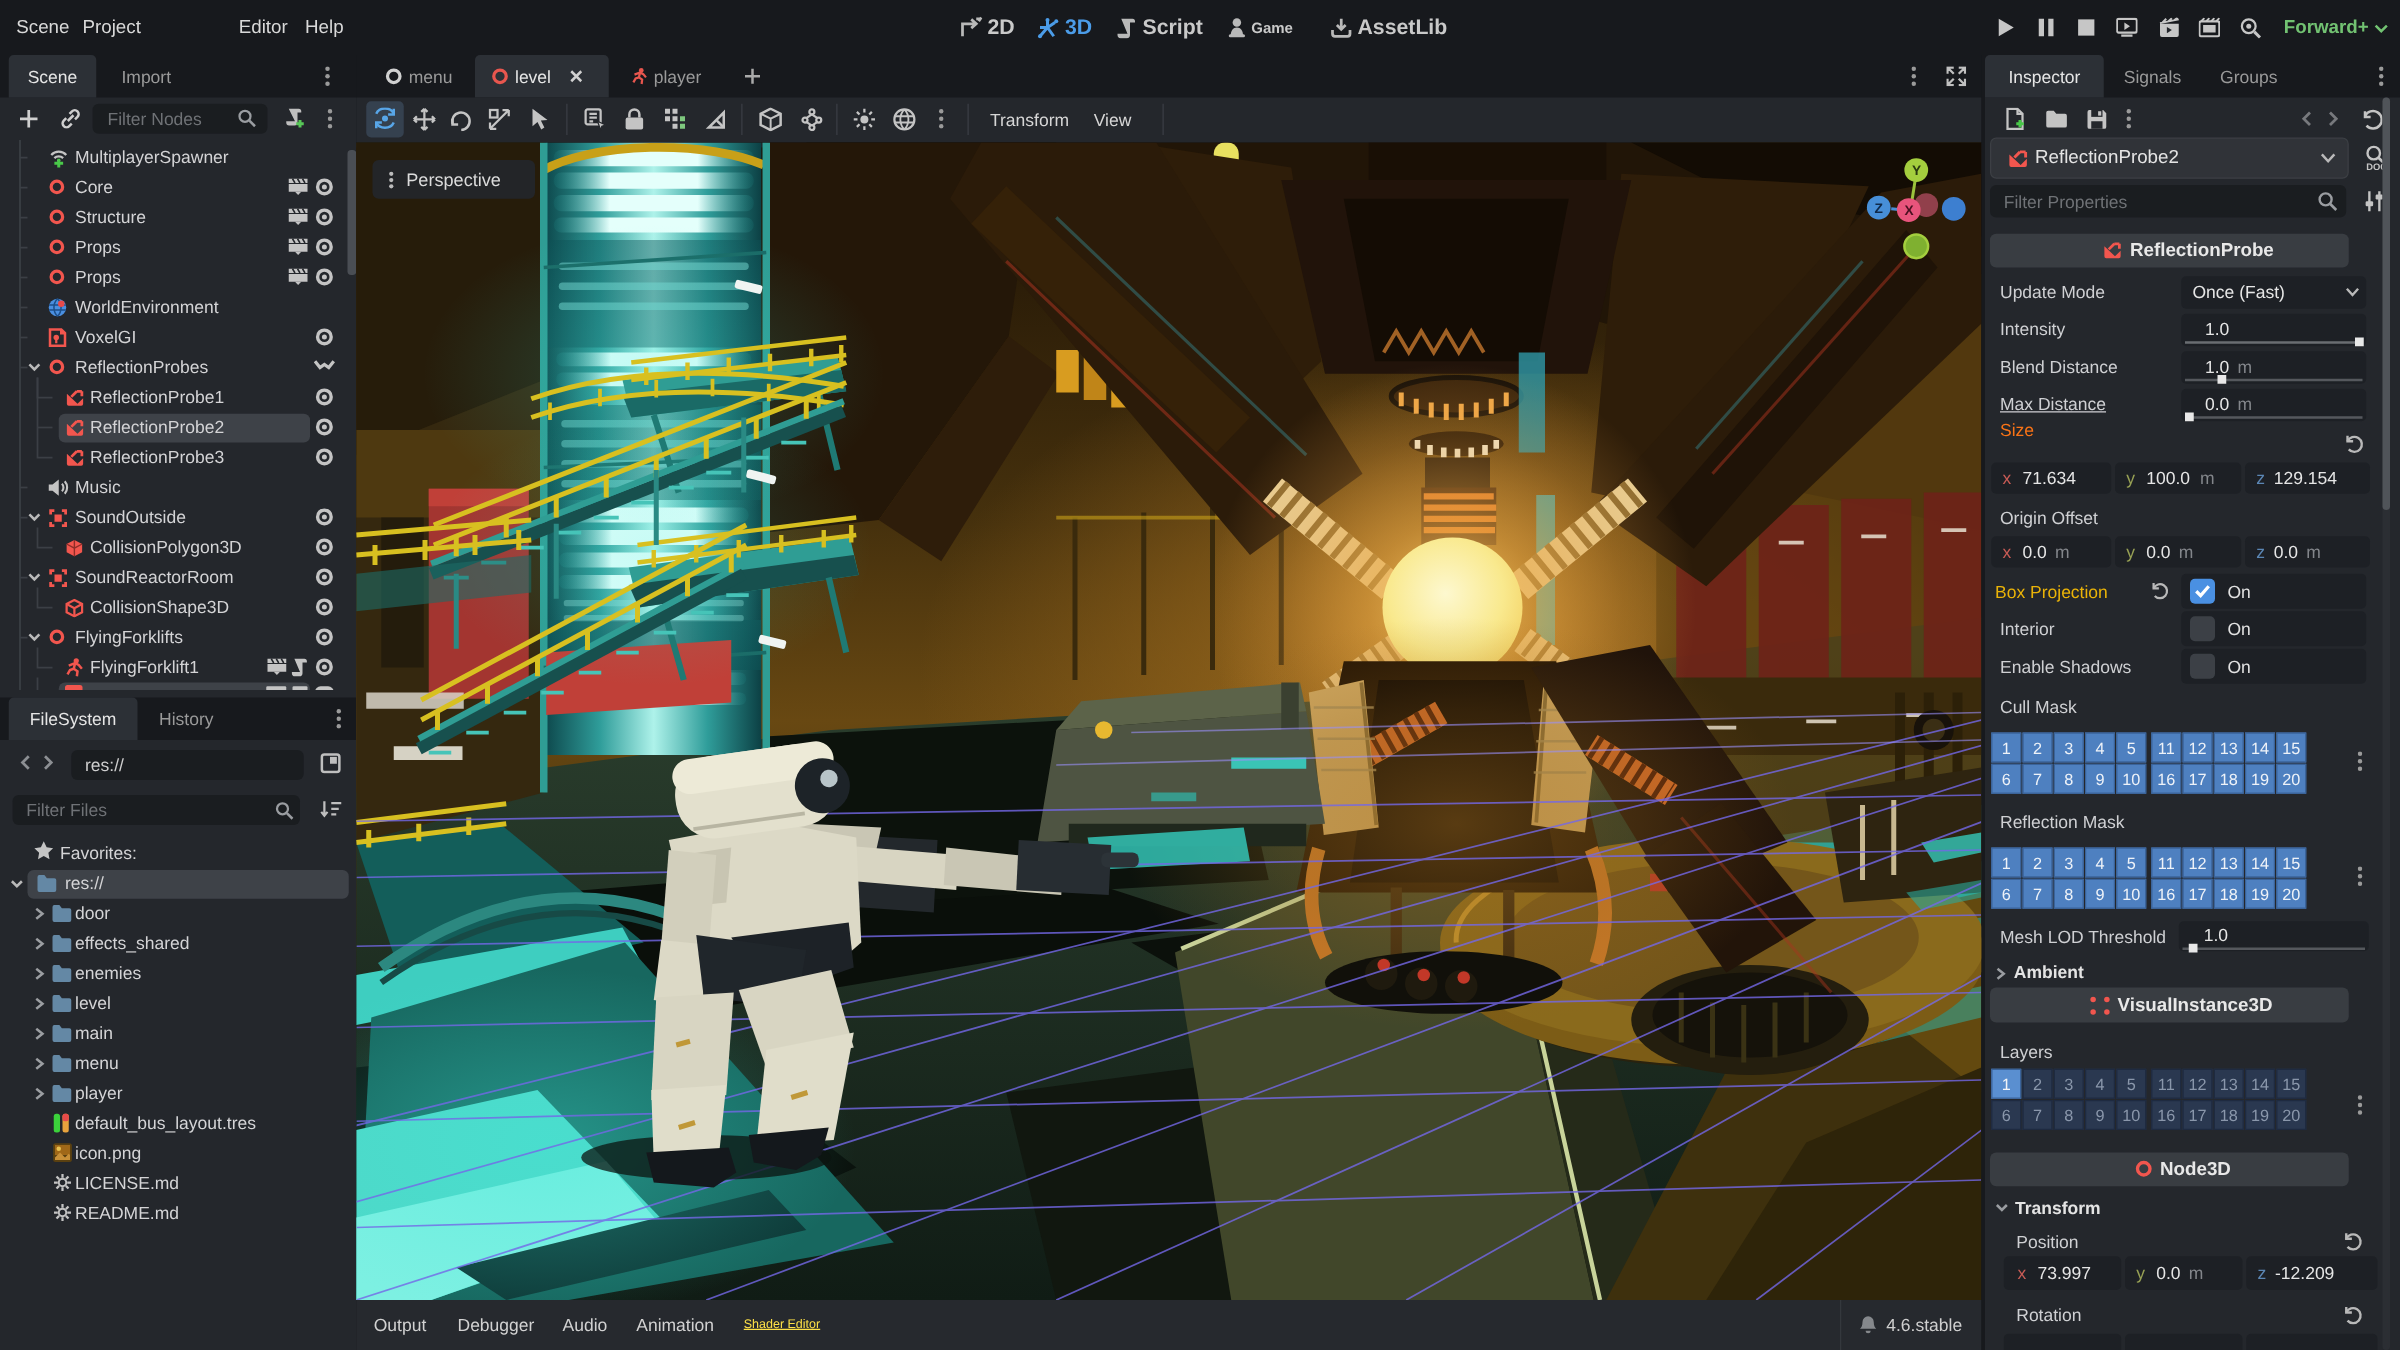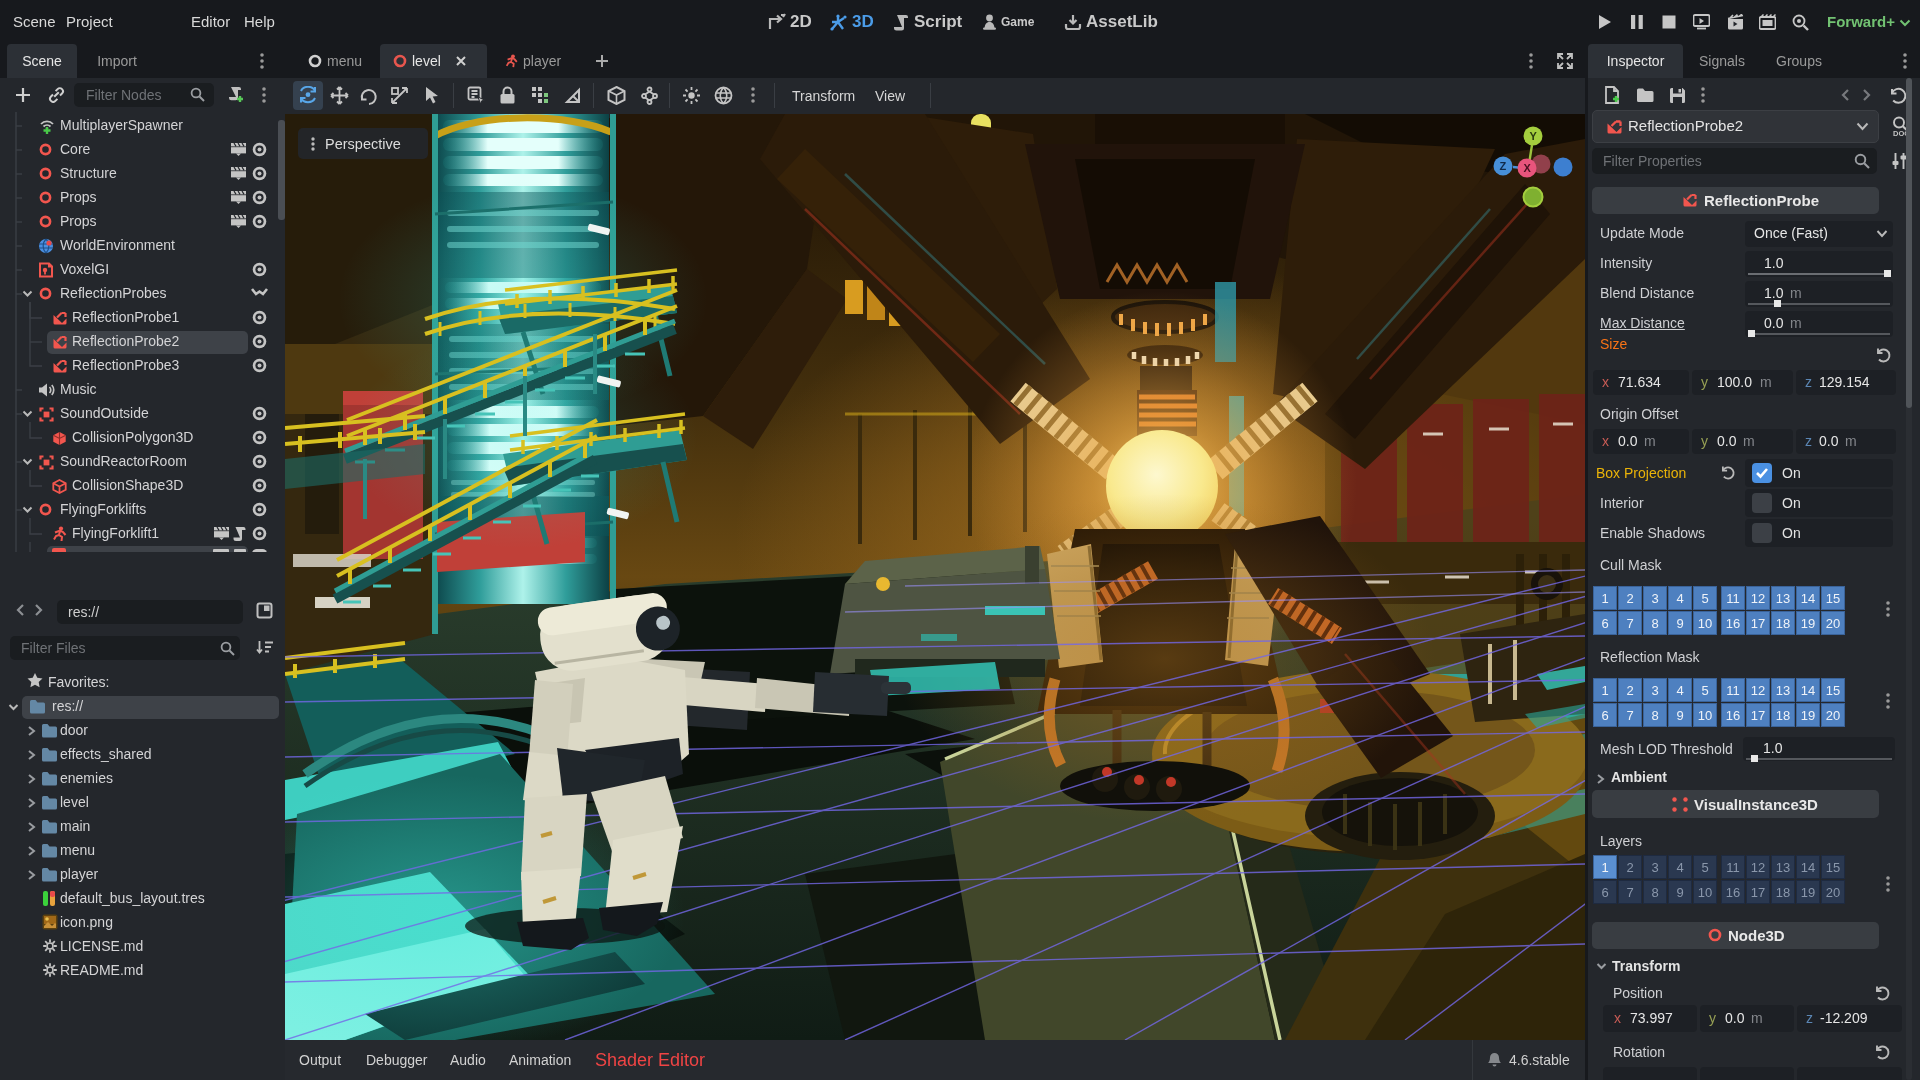--- a/index.html
+++ b/index.html
@@ -359,20 +359,29 @@
     <div class="abs" style="left:47px;top:434px;width:201px;height:12px;background:#3e4248;border-radius:5px;"></div>
     <div class="abs" style="left:52px;top:436px;width:14px;height:10px;background:#f2564e;border-radius:2px;"></div>
     <div class="abs" style="left:213px;top:437px;width:16px;height:9px;background:#c4c4c4;border-radius:1px;"></div>
     <div class="abs" style="left:234px;top:437px;width:12px;height:9px;background:#c4c4c4;border-radius:1px;"></div>
     <div class="abs" style="left:252px;top:437px;width:15px;height:9px;background:#c4c4c4;border-radius:7px;"></div>
     <div class="abs" style="left:31px;top:441px;width:172px;height:4px;background:#55585d;border-radius:2px;"></div>
     <div class="abs" style="left:278px;top:8px;width:7px;height:100px;background:#4a4e54;border-radius:3px;"></div>
   </div>
 
   <div class="abs" style="left:0;top:508px;width:285px;height:528px;background:#24272c;">
+    <div class="abs" style="left:0;top:6px;width:285px;height:34px;background:#17191d;">
+      <div class="tab active" style="left:7px;width:103px;top:0;">FileSystem</div>
+      <div class="tab" style="left:118px;width:62px;top:0;">History</div>
+      <svg class="abs" style="left:269px;top:9px;" width="4" height="16" viewBox="0 0 4 16">
+          <circle cx="2" cy="2" r="1.8" fill="#9a9a9a"></circle>
+          <circle cx="2" cy="8" r="1.8" fill="#9a9a9a"></circle>
+          <circle cx="2" cy="14" r="1.8" fill="#9a9a9a"></circle>
+        </svg>
+    </div>
     <svg class="abs" style="left:15px;top:51px;" width="10" height="14" viewBox="0 0 10 14">
         <path d="M8 2 L3 7 L8 12" stroke="#8c8f93" stroke-width="2.2" fill="none"></path>
       </svg>
     <svg class="abs" style="left:34px;top:51px;" width="10" height="14" viewBox="0 0 10 14">
         <path d="M2 2 L7 7 L2 12" stroke="#8c8f93" stroke-width="2.2" fill="none"></path>
       </svg>
     <div class="abs input" style="left:57px;top:48px;width:186px;height:24px;line-height:24px;padding-left:11px;color:#cfcfcf;">res://</div>
     <svg class="abs" style="left:256px;top:50px;" width="17" height="17" viewBox="0 0 17 17">
         <rect x="1.5" y="1.5" width="14" height="14" rx="2" fill="none" stroke="#bfbfbf" stroke-width="2"></rect>
         <rect x="8" y="3.5" width="5.5" height="5.5" fill="#bfbfbf"></rect>
@@ -1025,21 +1034,21 @@
       <circle cx="1278" cy="53" r="9.5" fill="#3d7fd0"></circle>
       <circle cx="1248" cy="83" r="9.5" fill="#7fb030" stroke="#a4ce3e" stroke-width="2"></circle>
     </g>
   </svg>
 
   <div class="abs" style="left:0;top:996px;width:1300px;height:40px;background:#26292e;">
     <span class="abs" style="left:14px;top:0;height:40px;line-height:40px;font-size:14px;color:#d2d2d2;">Output</span>
     <span class="abs" style="left:81px;top:0;height:40px;line-height:40px;font-size:14px;color:#d2d2d2;">Debugger</span>
     <span class="abs" style="left:165px;top:0;height:40px;line-height:40px;font-size:14px;color:#d2d2d2;">Audio</span>
     <span class="abs" style="left:224px;top:0;height:40px;line-height:40px;font-size:14px;color:#d2d2d2;">Animation</span>
-    <span class="abs" style="left:310px;top:0;height:40px;line-height:40px;font-size:18px;color:#ef4444;">Shader Editor</span>
+    <span class="abs" style="left:310px;top:0;height:40px;line-height:40px;font-size:10px;color:#fde047;text-decoration:underline;">Shader Editor</span>
     <div class="abs" style="left:1187px;top:0;width:1px;height:40px;background:#34383d;"></div>
     <svg class="abs" style="left:1202px;top:12px;" width="15" height="16" viewBox="0 0 15 16">
         <path d="M7.5 1 a4.5 4.5 0 0 1 4.5 4.5 c0 3 1 4.5 2 5.5 h-13 c1-1 2-2.5 2-5.5 A4.5 4.5 0 0 1 7.5 1 z" fill="#85888c"></path>
         <path d="M5.5 12.5 a2 2 0 0 0 4 0" fill="#85888c"></path>
       </svg>
     <span class="abs" style="left:1224px;top:0;height:40px;line-height:40px;font-size:14px;color:#cfcfcf;">4.6.stable</span>
   </div>
 </div>
 
 <div class="abs" id="inspector" style="left:1588px;top:44px;width:332px;height:1036px;background:#24272c;font-size:14px;">

